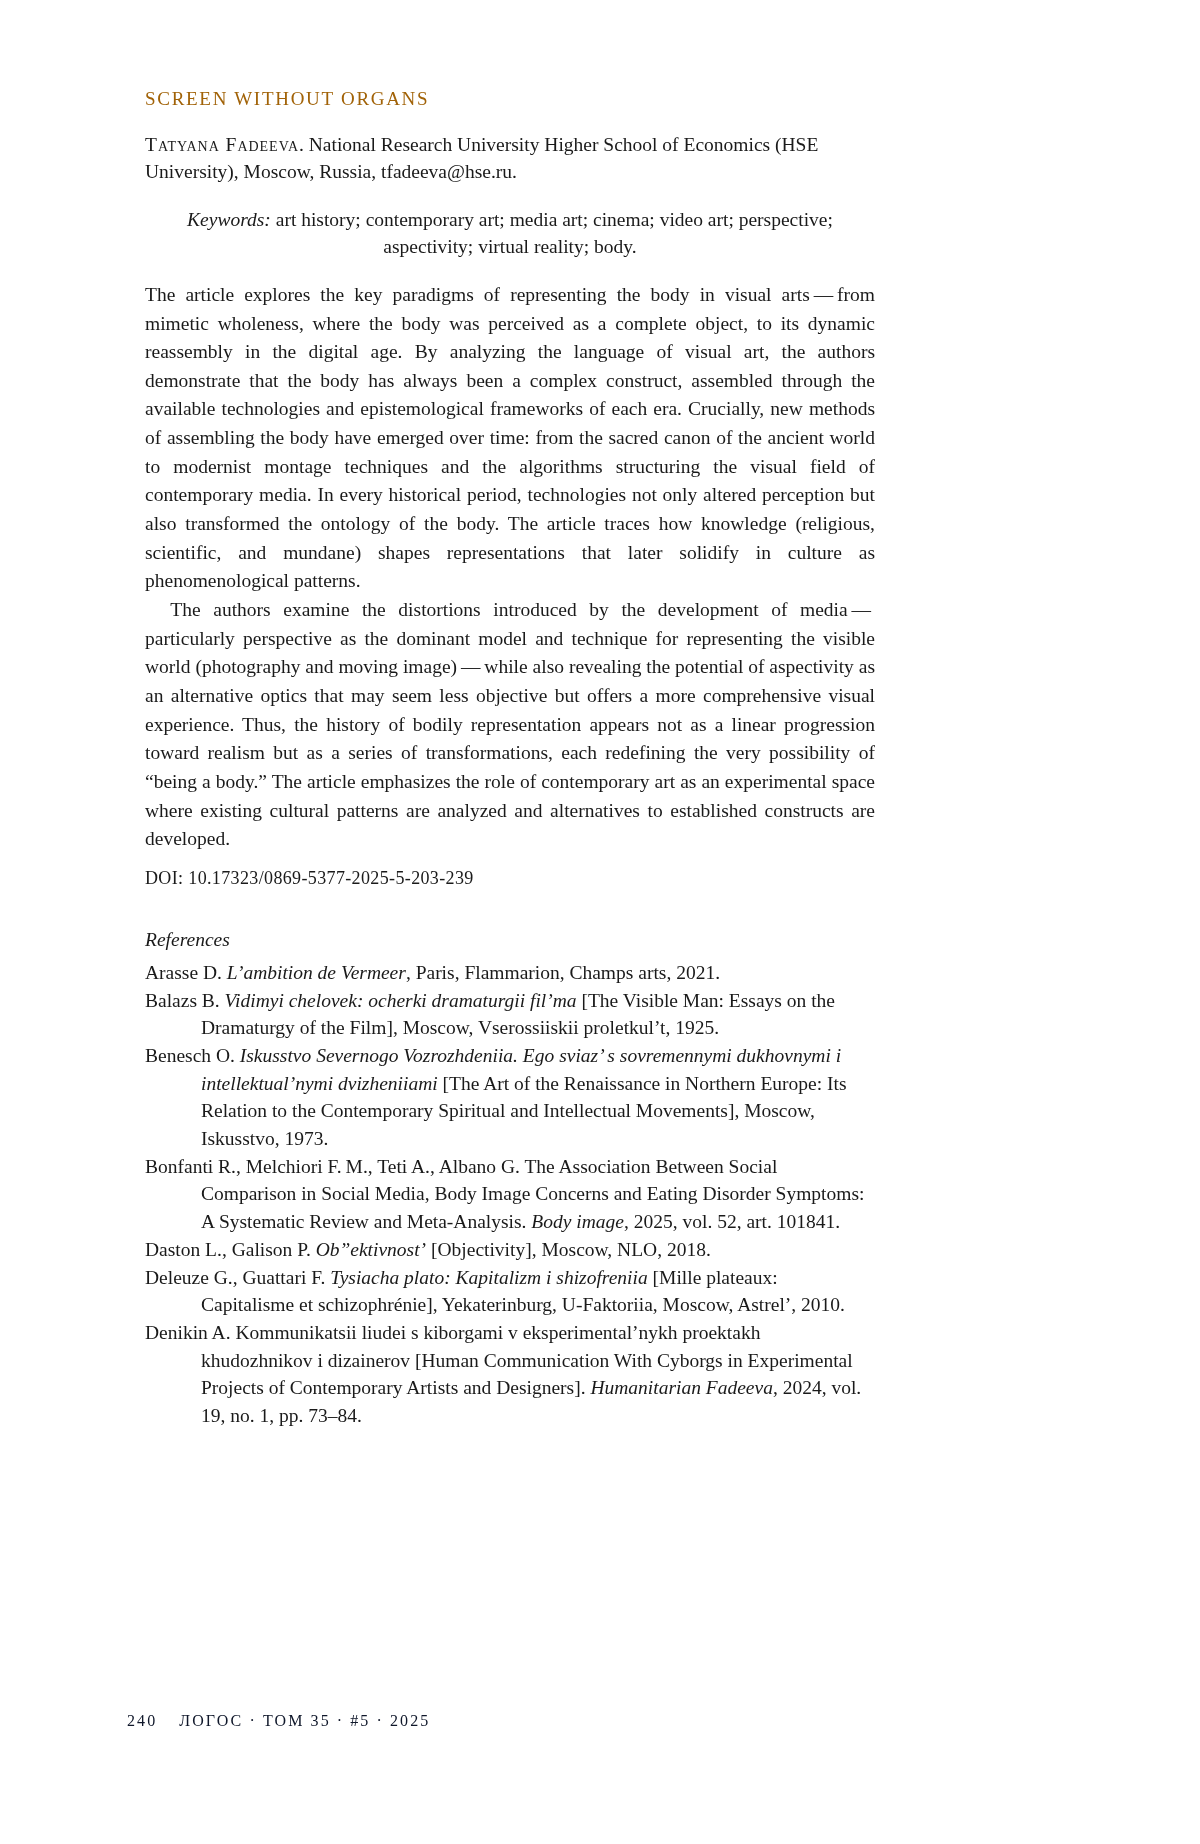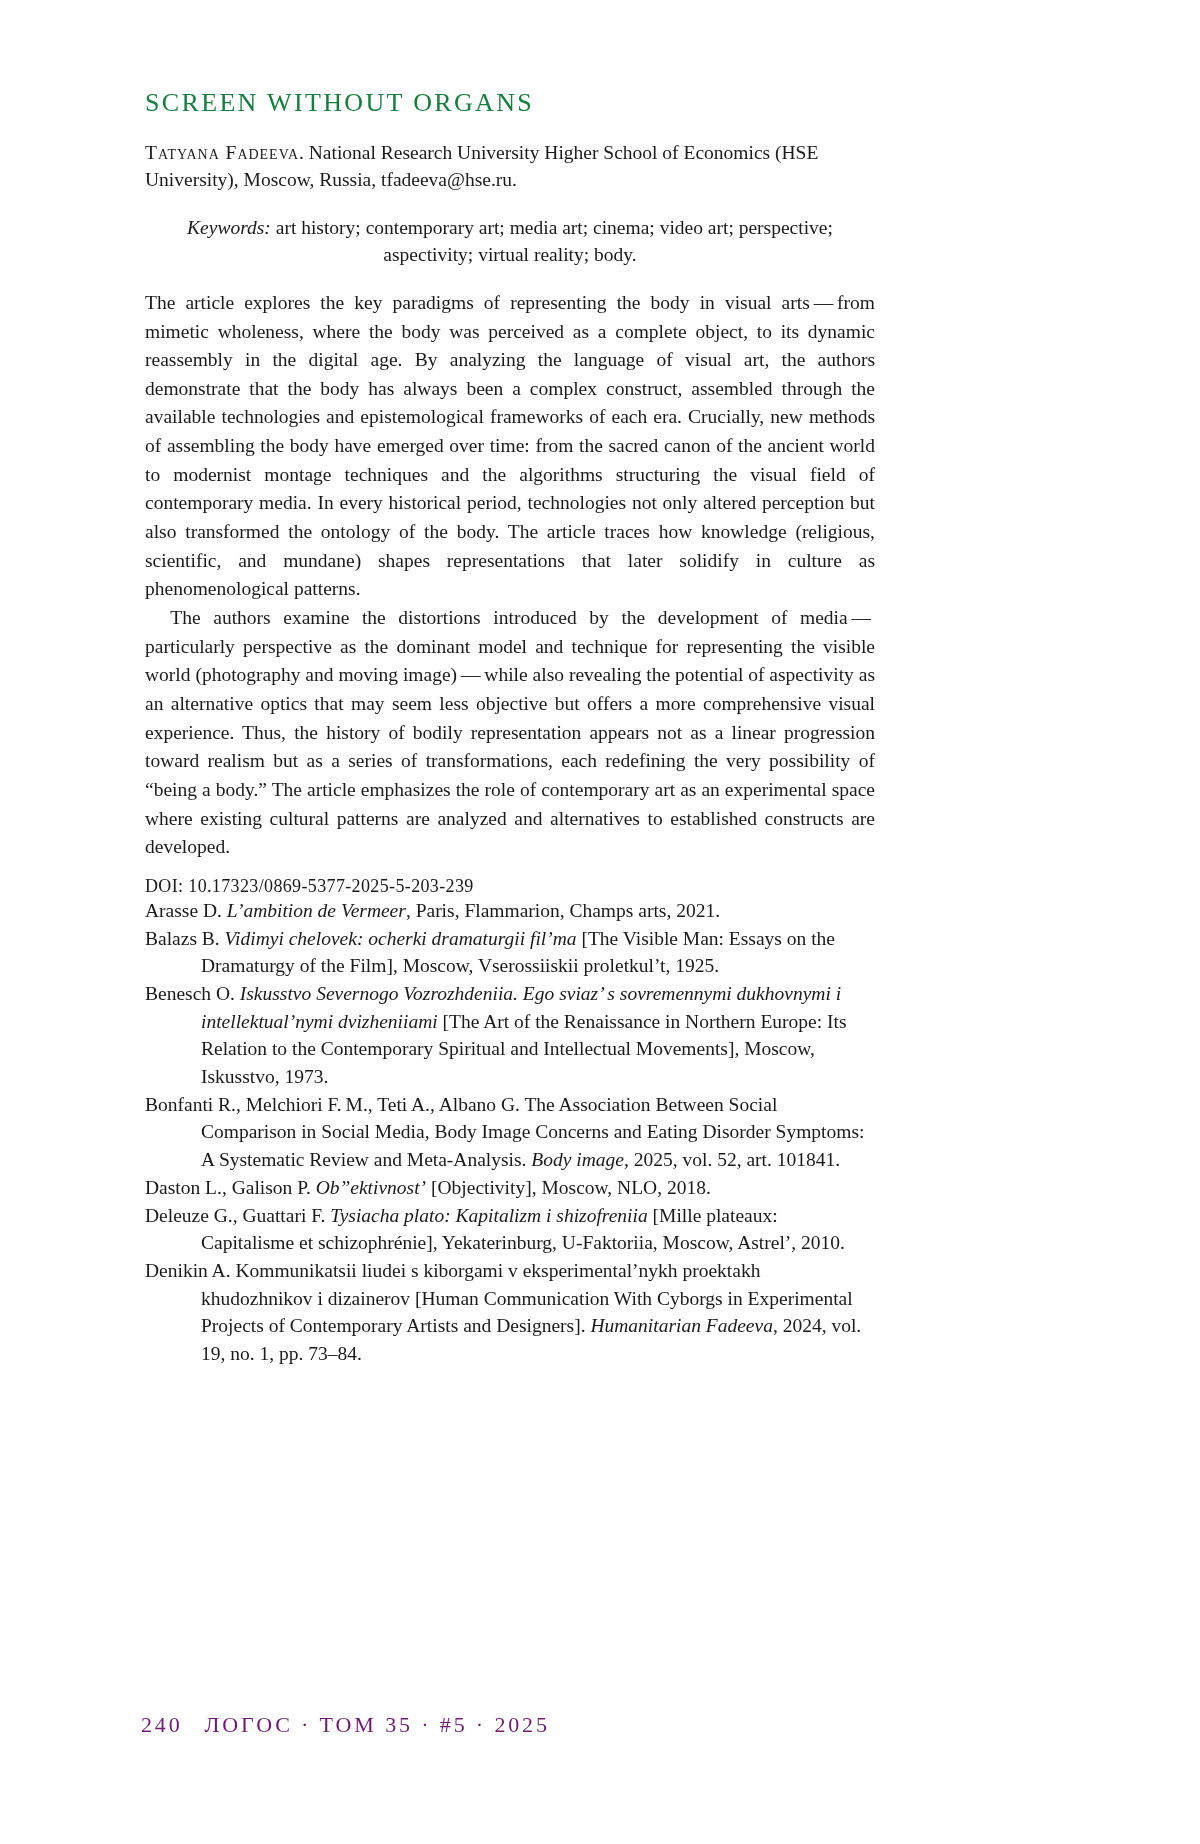--- a/index.html
+++ b/index.html
@@ -15,24 +15,24 @@
     position: relative;
     overflow: hidden;
   }
   .page {
     position: absolute;
     left: 145px;
     top: 88px;
     width: 730px;
   }
   .running-title {
-    font-size: 26px;
+    font-size: 19px;
     letter-spacing: 0.09em;
     margin-bottom: 22px;
-    color: #15803d;
+    color: #a16207;
   }
   .author-block {
     font-size: 19.5px;
     line-height: 1.36;
     margin-bottom: 14px;
   }
   .smallcaps {
     font-variant: small-caps;
     letter-spacing: 0.05em;
   }
@@ -76,25 +76,25 @@
   .ref-item {
     padding-left: 56px;
     text-indent: -56px;
     margin-bottom: 0px;
   }
   .ref-item i {
     font-style: italic;
   }
   .footer {
     position: absolute;
-    left: 141px;
+    left: 127px;
     top: 1712px;
-    font-size: 22px;
+    font-size: 16px;
     letter-spacing: 0.13em;
-    color: #701a75;
+    color: #0f172a;
   }
   .footer .pnum {
     margin-right: 22px;
   }
   .footer .journal {
     text-transform: uppercase;
   }
 </style>
 </head>
 <body>
@@ -112,20 +112,21 @@
     <span class="kw-label">Keywords:</span><span> art history; contemporary art; media art; cinema; video art; perspective; aspectivity; virtual reality; body.</span>
   </div>
 
   <div class="abstract">
     <p>The article explores the key paradigms of representing the body in visual arts — from mimetic wholeness, where the body was perceived as a complete object, to its dynamic reassembly in the digital age. By analyzing the language of visual art, the authors demonstrate that the body has always been a complex construct, assembled through the available technologies and epistemological frameworks of each era. Crucially, new methods of assembling the body have emerged over time: from the sacred canon of the ancient world to modernist montage techniques and the algorithms structuring the visual field of contemporary media. In every historical period, technologies not only altered perception but also transformed the ontology of the body. The article traces how knowledge (religious, scientific, and mundane) shapes representations that later solidify in culture as phenomenological patterns.</p>
     <p class="indent">The authors examine the distortions introduced by the development of media — particularly perspective as the dominant model and technique for representing the visible world (photography and moving image) — while also revealing the potential of aspectivity as an alternative optics that may seem less objective but offers a more comprehensive visual experience. Thus, the history of bodily representation appears not as a linear progression toward realism but as a series of transformations, each redefining the very possibility of “being a body.” The article emphasizes the role of contemporary art as an experimental space where existing cultural patterns are analyzed and alternatives to established constructs are developed.</p>
   </div>
 
   <div class="doi">DOI: 10.17323/0869-5377-2025-5-203-239</div>
 
+  <div class="references-head">References</div>
 
   <div class="ref-list">
     <div class="ref-item">Arasse D. <i>L’ambition de Vermeer</i>, Paris, Flammarion, Champs arts, 2021.</div>
     <div class="ref-item">Balazs B. <i>Vidimyi chelovek: ocherki dramaturgii fil’ma</i> [The Visible Man: Essays on the Dramaturgy of the Film], Moscow, Vserossiiskii proletkul’t, 1925.</div>
     <div class="ref-item">Benesch O. <i>Iskusstvo Severnogo Vozrozhdeniia. Ego sviaz’ s sovremennymi dukhovnymi i intellektual’nymi dvizheniiami</i> [The Art of the Renaissance in Northern Europe: Its Relation to the Contemporary Spiritual and Intellectual Movements], Moscow, Iskusstvo, 1973.</div>
     <div class="ref-item">Bonfanti R., Melchiori F. M., Teti A., Albano G. The Association Between Social Comparison in Social Media, Body Image Concerns and Eating Disorder Symptoms: A Systematic Review and Meta-Analysis. <i>Body image</i>, 2025, vol. 52, art. 101841.</div>
     <div class="ref-item">Daston L., Galison P. <i>Ob”ektivnost’</i> [Objectivity], Moscow, NLO, 2018.</div>
     <div class="ref-item">Deleuze G., Guattari F. <i>Tysiacha plato: Kapitalizm i shizofreniia</i> [Mille plateaux: Capitalisme et schizophrénie], Yekaterinburg, U-Faktoriia, Moscow, Astrel’, 2010.</div>
     <div class="ref-item">Denikin A. Kommunikatsii liudei s kiborgami v eksperimental’nykh proektakh khudozhnikov i dizainerov [Human Communication With Cyborgs in Experimental Projects of Contemporary Artists and Designers]. <i>Humanitarian Fadeeva</i>, 2024, vol. 19, no. 1, pp. 73–84.</div>
   </div>

